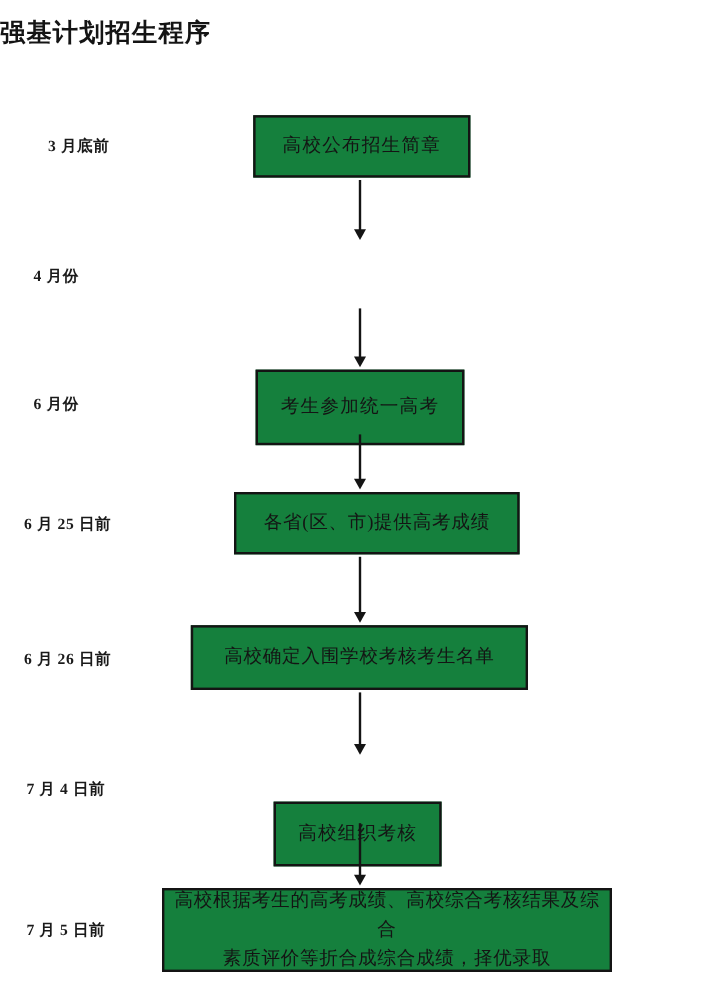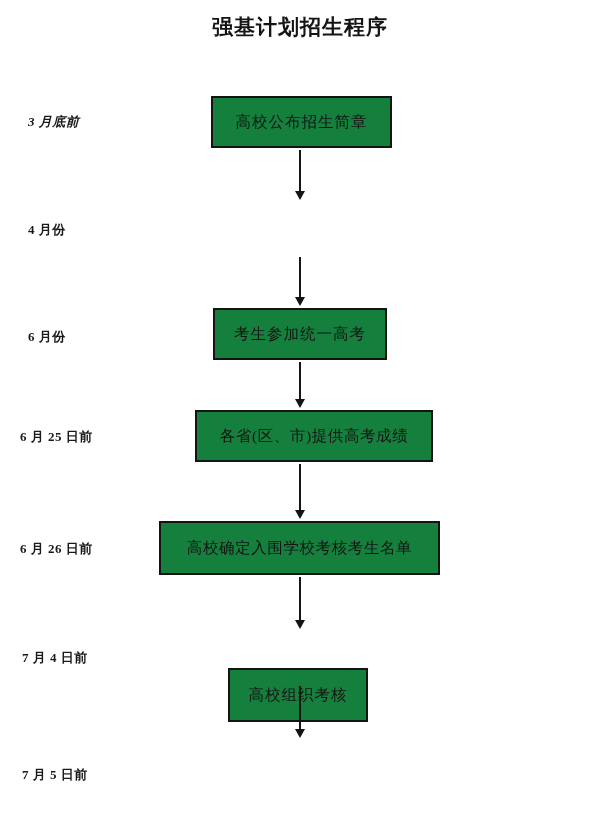--- a/index.html
+++ b/index.html
@@ -20,21 +20,21 @@
     position: relative;
     width: 600px;
     height: 837px;
   }
 
   .chart-title {
     position: absolute;
     top: 13px;
     left: 0;
     width: 600px;
-    text-align: center;
+    text-align: left;
     font-size: 21px;
     font-weight: bold;
     letter-spacing: 1px;
     font-family: "Liberation Sans", "DejaVu Sans", sans-serif;
     color: #141414;
   }
 
   .stage-label {
     position: absolute;
     font-size: 13px;
@@ -91,37 +91,37 @@
     margin-top: -1px;
   }
 </style>
 </head>
 <body>
 
 <div id="flowchart-root">
 
   <div class="chart-title">强基计划招生程序</div>
 
-  <div class="stage-label" style="left:28px; top:122px;font-style:italic;">3 月底前</div>
+  <div class="stage-label" style="left:40px; top:122px;">3 月底前</div>
   <div class="node-box" style="left:211px; top:96px; width:181px; height:52px;">
     <span class="node-text">高校公布招生简章</span>
   </div>
   <div class="connector" style="left:293px; top:150px; height:50px;">
     <div class="shaft"></div>
     <div class="head"></div>
   </div>
 
   <div class="stage-label" style="left:28px; top:230px;">4 月份</div>
   <div class="connector" style="left:293px; top:257px; height:49px;">
     <div class="shaft"></div>
     <div class="head"></div>
   </div>
 
   <div class="stage-label" style="left:28px; top:337px;">6 月份</div>
-  <div class="node-box" style="left:213px; top:308px; width:174px; height:52px;text-align:center;">
+  <div class="node-box" style="left:213px; top:308px; width:174px; height:63px;text-align:center;">
     <span class="node-text">考生参加统一高考</span>
   </div>
   <div class="connector" style="left:293px; top:362px; height:46px;">
     <div class="shaft"></div>
     <div class="head"></div>
   </div>
 
   <div class="stage-label" style="left:20px; top:437px;">6 月 25 日前</div>
   <div class="node-box wide" style="left:195px; top:410px; width:238px; height:52px;">
     <span class="node-text">各省(区、市)提供高考成绩</span>
@@ -143,14 +143,18 @@
   <div class="stage-label" style="left:22px; top:658px;">7 月 4 日前</div>
   <div class="node-box" style="left:228px; top:630px; width:140px; height:54px;margin-top:38px;">
     <span class="node-text">高校组织考核</span>
   </div>
   <div class="connector" style="left:293px; top:686px; height:52px;">
     <div class="shaft"></div>
     <div class="head"></div>
   </div>
 
   <div class="stage-label" style="left:22px; top:775px;">7 月 5 日前</div>
+  <div class="node-box wide" style="left:135px; top:740px; width:375px; height:70px;">
+    <span class="node-text">高校根据考生的高考成绩、高校综合考核结果及综合
+素质评价等折合成综合成绩，择优录取</span>
+  </div>
 
 </div>
 
 </body></html>

